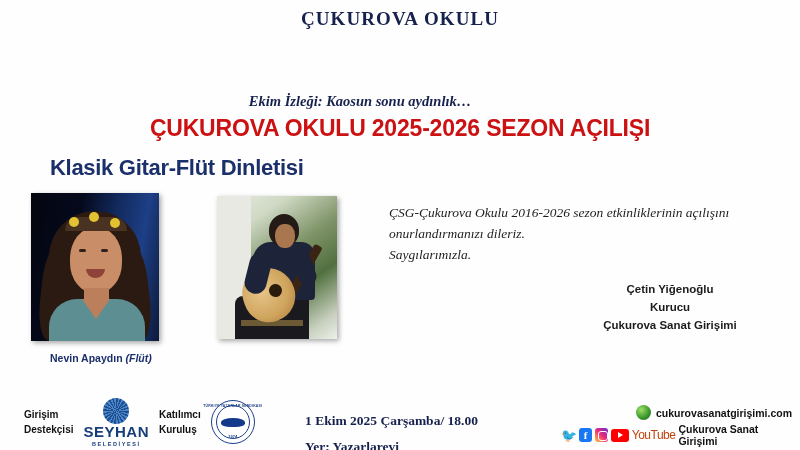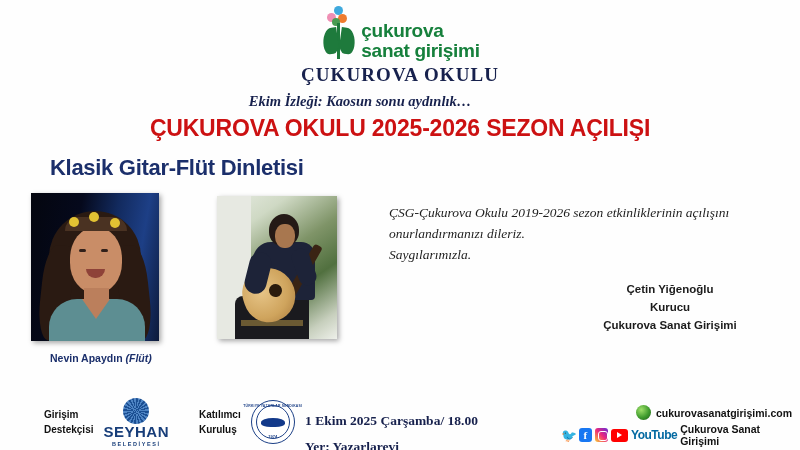--- a/index.html
+++ b/index.html
@@ -139,21 +139,21 @@
   .datetime {
     position: absolute; left: 305px; top: 408px;
     font-family: "Liberation Serif", serif; font-weight: 700;
     font-size: 13.5px; color: #17214d; line-height: 1.9;
   }
 
   
   .sponsors { position: absolute; left: 24px; top: 398px; display: flex; align-items: center; gap: 10px; }
   .sp-label {
     font-family: "Liberation Sans", sans-serif; font-weight: 700;
-    font-size: 10px; color: #111; line-height: 1.5; white-space: nowrap; margin-left: 20px;
+    font-size: 10px; color: #111; line-height: 1.5; white-space: nowrap;
   }
   .seyhan { display: flex; flex-direction: column; align-items: center; }
   .seyhan-mark {
     width: 26px; height: 26px; border-radius: 50%;
     background: repeating-conic-gradient(#1b4f93 0deg 9deg, #4e84c4 9deg 18deg);
   }
   .seyhan-name { font-size: 15px; font-weight: 700; color: #173d79; letter-spacing: 0.5px; line-height: 1.1; }
   .seyhan-sub  { font-size: 5.5px; font-weight: 700; color: #173d79; letter-spacing: 1.6px; }
   .tys-seal {
     width: 44px; height: 44px; border-radius: 50%;
@@ -188,43 +188,28 @@
   .ic-ig { background: linear-gradient(45deg,#f9ce34,#ee2a7b,#6228d7); position: relative; }
   .ic-ig::after {
     content:''; position:absolute; left:3px; top:3px; width:8px; height:8px;
     border:1.4px solid #fff; border-radius:3px;
   }
   .ic-yt {
     background: #ff0000; width: 19px; height: 13px; border-radius: 3px;
     color:#fff; font-size: 8px;
   }
   .ic-yt span { display:block; width:0;height:0;border-left:5px solid #fff;border-top:3.2px solid transparent;border-bottom:3.2px solid transparent; margin-left:1px;}
-  .yt-word { font-family:"Liberation Sans",sans-serif; font-weight:700; font-size:12px; color:#0369a1; letter-spacing:-0.5px; }
+  .yt-word { font-family:"Liberation Sans",sans-serif; font-weight:400; font-size:12px; color:#c2410c; letter-spacing:-0.5px; }
 </style>
 </head>
 <body>
 
 <div class="poster">
 
   <div class="logo-block">
-    <div class="logo-row">
-      <div class="logo-mark">
-        <span class="petal p-blue"></span>
-        <span class="petal p-pink"></span>
-        <span class="petal p-orange"></span>
-        <span class="petal p-green"></span>
-        <span class="stem"></span>
-        <span class="leaf leaf-l"></span>
-        <span class="leaf leaf-r"></span>
-      </div>
-      <div class="logo-words">
-        <span class="logo-l1">çukurova</span>
-        <span class="logo-l2">sanat girişimi</span>
-      </div>
-    </div>
     <div class="logo-sub">ÇUKUROVA OKULU</div>
   </div>
 
   <div class="kicker">Ekim İzleği: Kaosun sonu aydınlık…</div>
   <div class="main-title">ÇUKUROVA OKULU 2025-2026 SEZON AÇILIŞI</div>
   <div class="event-title">Klasik Gitar-Flüt Dinletisi</div>
 
   <div class="photo photo-flute">
     <span class="pf-bg"></span>
     <span class="pf-hair"></span>
@@ -257,21 +242,21 @@
     <span class="pg-arm"></span>
     <span class="pg-arm2"></span>
   </div>
 
   <div class="cap cap-flute">
     <b>Nevin Apaydın</b>
     <i>(Flüt)</i>
   </div>
 
   <div class="body-text">
-    <div>ÇSG-Çukurova Okulu 2019-2026 sezon etkinliklerinin açılışını</div>
+    <div>ÇSG-Çukurova Okulu 2016-2026 sezon etkinliklerinin açılışını</div>
     <div>onurlandırmanızı dileriz.</div>
     <div>Saygılarımızla.</div>
   </div>
 
   <div class="signature">
     <div>Çetin Yiğenoğlu</div>
     <div>Kurucu</div>
     <div>Çukurova Sanat Girişimi</div>
   </div>
 

